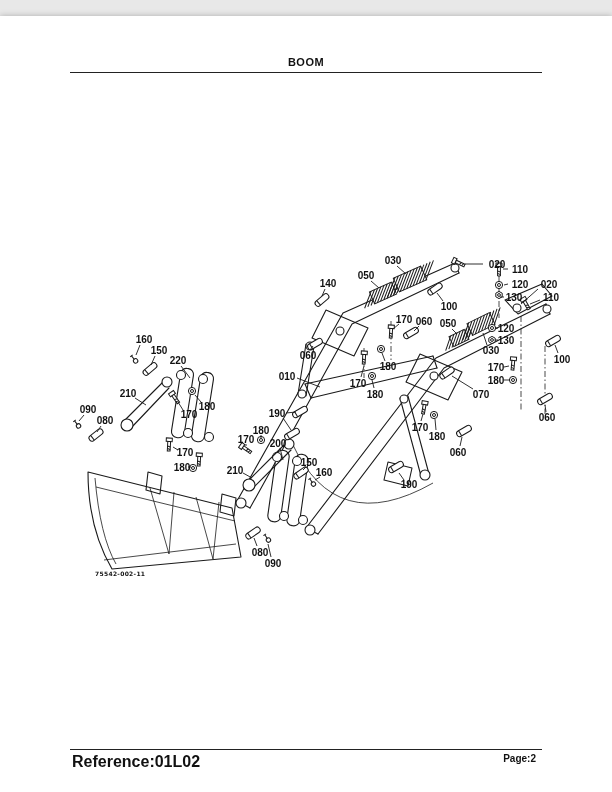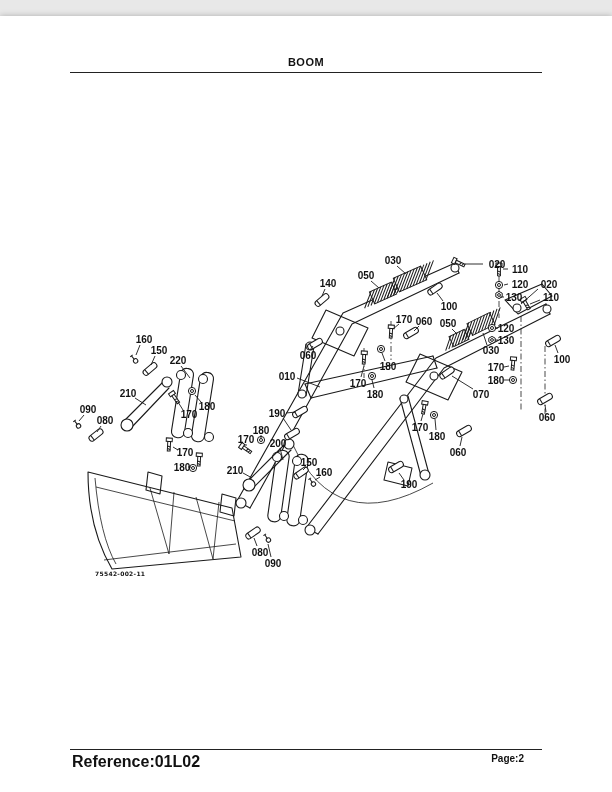--- a/index.html
+++ b/index.html
@@ -8,21 +8,21 @@
     font-family:"Liberation Sans",sans-serif;color:#111;overflow:hidden;
     margin:16px auto;box-shadow:0 0 6px rgba(0,0,0,.25);
   }
   .header-title{
     position:absolute;top:40px;left:72px;width:468px;text-align:center;
     font-size:11px;font-weight:bold;letter-spacing:.5px;
   }
   .header-rule{position:absolute;top:56px;left:70px;width:472px;border-top:1.2px solid #222;}
   .footer-rule{position:absolute;top:733px;left:70px;width:472px;border-top:1.2px solid #222;}
   .footer-left{position:absolute;top:737px;left:72px;font-size:16px;font-weight:bold;}
-  .footer-right{position:absolute;top:737px;right:88px;font-size:10px;font-weight:bold;}
+  .footer-right{position:absolute;top:737px;right:76px;font-size:10px;font-weight:bold;}
   svg.diagram{position:absolute;left:0;top:0;}
   .art{stroke:#1a1a1a;stroke-width:1.1;fill:none;stroke-linejoin:round;stroke-linecap:round;}
   .artw{stroke:#1a1a1a;stroke-width:1.1;fill:#ffffff;stroke-linejoin:round;}
   .thin{stroke:#1a1a1a;stroke-width:.8;fill:none;}
   .dashdot{stroke:#1a1a1a;stroke-width:.8;fill:none;stroke-dasharray:6 2.5 1.5 2.5;}
   .leader{stroke:#1a1a1a;stroke-width:.9;fill:none;}
   text.callout{font:bold 10px "Liberation Sans",sans-serif;fill:#111;text-anchor:middle;dominant-baseline:central;}
   text.dwg-no{font:bold 6px "DejaVu Sans",sans-serif;fill:#111;letter-spacing:.3px;}
   #parts-layer g *{stroke:#1a1a1a;stroke-width:1;fill:#ffffff;}
   #decal-layer rect{stroke:#1a1a1a;stroke-width:.9;fill:#ffffff;}

